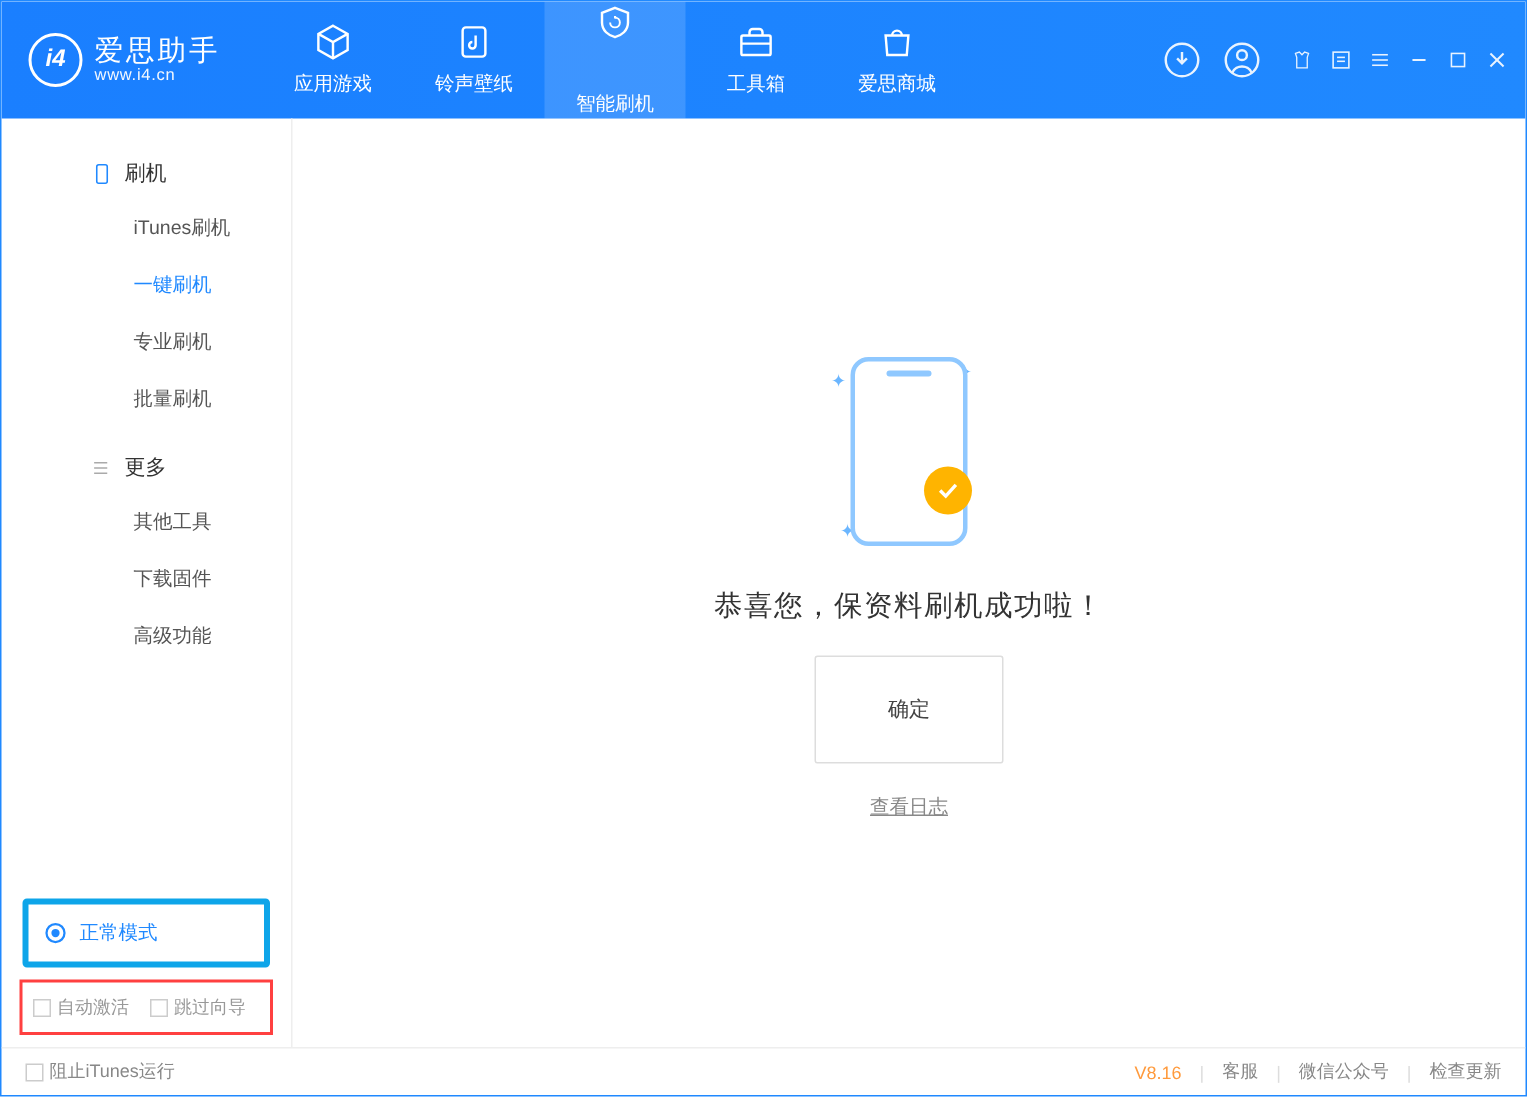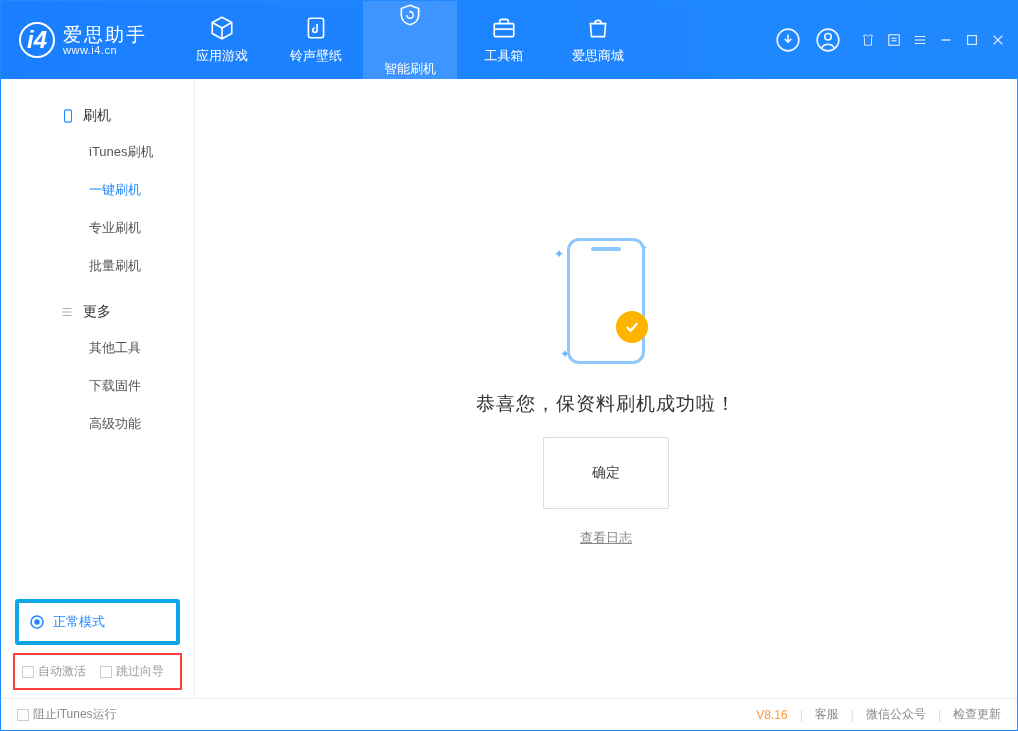--- a/index.html
+++ b/index.html
@@ -1,20 +1,20 @@
 <!DOCTYPE html>
 <html><head>
 <meta charset="utf-8">
 <style>
 * { margin: 0; padding: 0; box-sizing: border-box; font-family: "Microsoft YaHei", Arial, sans-serif; }
 body { background: #fff; width: 1018px; height: 731px; overflow: hidden; border: 1px solid #2089ff; }
 
 .header { background: linear-gradient(90deg, #1a7fff 0%, #2089ff 100%); height: 78px; display: flex; align-items: center; padding: 0 12px 0 18px; }
 .logo-block { display: flex; align-items: center; margin-right: 28px; }
-.logo-circle { width: 36px; height: 36px; border: 2.5px solid #fff; border-radius: 50%; display: flex; align-items: center; justify-content: center; color: #fff; font-weight: bold; font-size: 24px; font-style: italic; }
+.logo-circle { width: 36px; height: 36px; border: 2.5px solid #fff; border-radius: 50%; display: flex; align-items: center; justify-content: center; color: #fff; font-weight: bold; font-size: 16px; font-style: italic; }
 .logo-text { margin-left: 8px; color: #fff; }
 .logo-text .zh { font-size: 19px; font-weight: 400; letter-spacing: 2px; line-height: 1; }
 .logo-text .en { font-size: 11px; letter-spacing: 0.5px; opacity: .95; }
 
 .nav-tabs { display: flex; height: 100%; }
 .nav-tab { width: 94px; height: 100%; display: flex; flex-direction: column; align-items: center; justify-content: center; color: #fff; font-size: 13px; cursor: pointer; gap: 6px; }
 .nav-tab.active { background: rgba(255,255,255,0.15); gap: 32px; }
 .nav-tab svg { width: 26px; height: 26px; }
 
 .header-right { margin-left: auto; display: flex; align-items: center; gap: 14px; color: #fff; }

